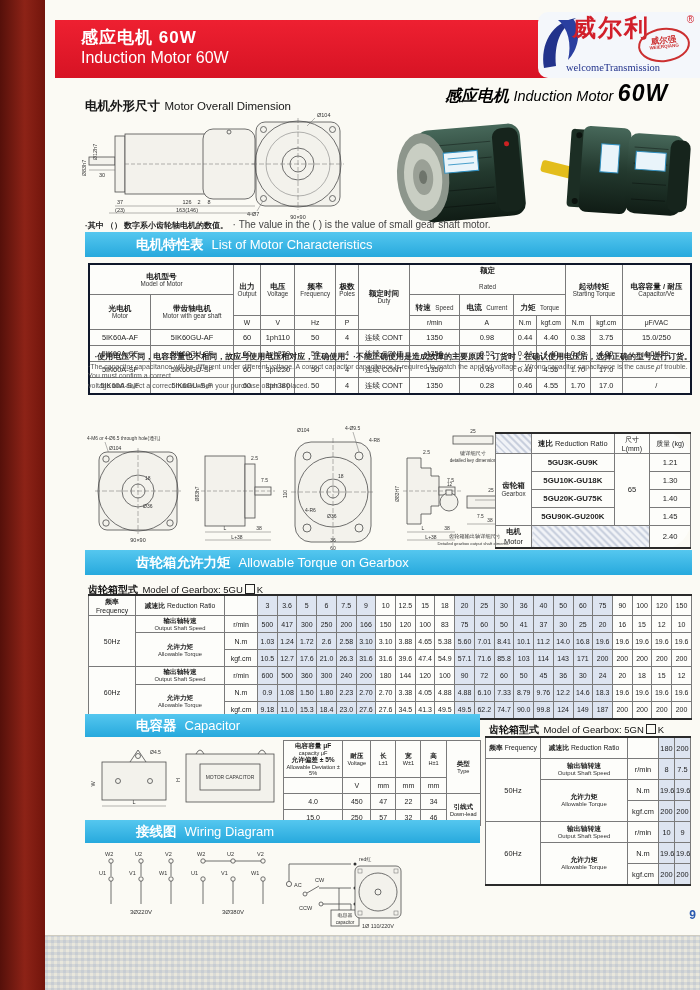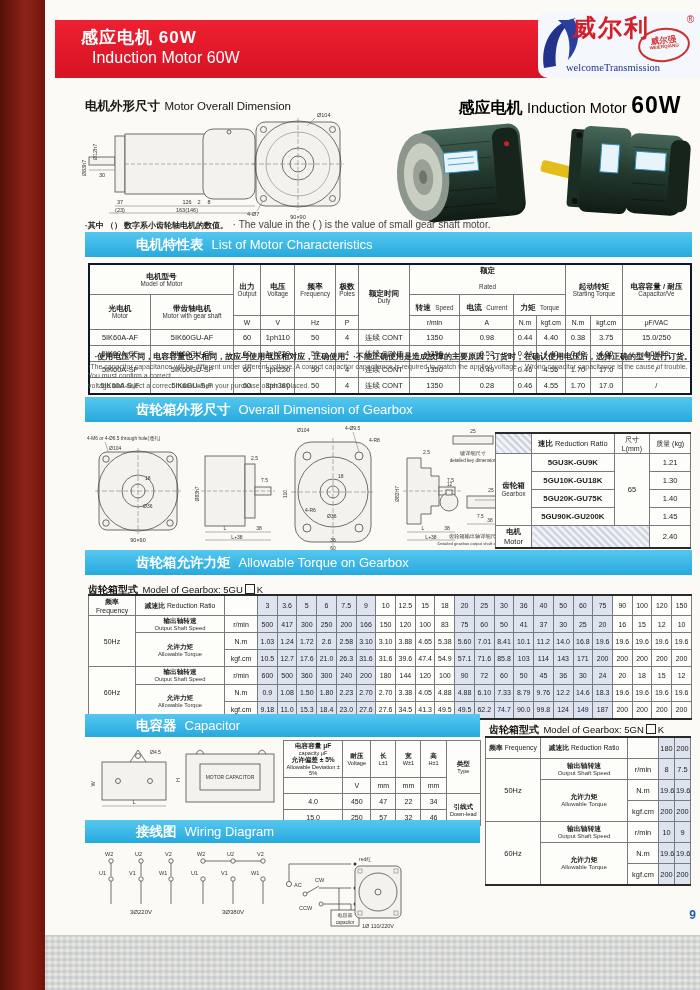--- a/index.html
+++ b/index.html
@@ -12,37 +12,37 @@
       repeating-linear-gradient(0deg, rgba(130,150,190,.20) 0 3px, transparent 3px 6px),
       repeating-linear-gradient(90deg, rgba(130,150,190,.16) 0 3px, transparent 3px 6px);
     border-top:1px solid #cfccc0;}
   .pageno{position:absolute;right:4px;top:908px;color:#2a59b0;font-size:12px;font-weight:bold;}
 
   
   .banner{position:absolute;left:10px;top:20px;width:645px;height:58px;
           background:linear-gradient(180deg,#ee2031,#d71324);}
   .banner .titles{position:absolute;left:26px;top:7px;color:#fff;line-height:1.25;}
   .banner .t-cn{font-size:17px;font-weight:bold;letter-spacing:1px;display:block;}
-  .banner .t-en{font-size:16px;display:block;margin-left:11px;}
+  .banner .t-en{font-size:16px;display:block;}
   .logo-panel{position:absolute;right:0;top:-8px;width:162px;height:66px;background:#f4f7fb;
               border-radius:10px 0 0 10px;overflow:hidden;}
   .logo-cn{position:absolute;left:34px;top:0px;font-size:24px;font-weight:bold;color:#d21f2a;letter-spacing:2px;}
   .logo-reg{position:absolute;right:6px;top:2px;font-size:10px;color:#d21f2a;}
   .logo-en{position:absolute;left:28px;bottom:5px;font-family:"Liberation Serif",serif;
            font-size:10.5px;color:#22338c;}
   .stamp{position:absolute;right:10px;top:16px;width:52px;height:34px;border:2px solid #cc3030;
          border-radius:50%;transform:rotate(-6deg);color:#cc3030;text-align:center;
          font-size:8.5px;font-weight:bold;line-height:1.1;padding-top:6px;box-sizing:border-box;}
   .stamp small{display:block;font-size:4.5px;letter-spacing:0;}
 
   
   .h-sec{position:absolute;color:#151515;white-space:nowrap;}
   .h-sec .cn{font-size:12.5px;font-weight:bold;}
   .h-sec .en{font-size:11.5px;}
-  .product-head{position:absolute;left:400px;top:92px;width:250px;text-align:center;white-space:nowrap;}
+  .product-head{position:absolute;left:400px;top:80px;width:250px;text-align:left;white-space:nowrap;font-style:italic;}
   .product-head .cn{font-size:16px;font-weight:bold;}
   .product-head .en{font-size:14.5px;}
   .product-head .pw{font-size:23px;font-weight:900;letter-spacing:1px;}
 
   .bar{position:absolute;height:25px;background:linear-gradient(180deg,#55c7ef,#27a9dd);
        color:#fff;display:flex;align-items:center;gap:8px;padding-left:10px;box-sizing:border-box;}
   .bar .cn{font-size:13.5px;font-weight:bold;padding-left:41px;}
   .bar .en{font-size:13px;}
 
   .note{position:absolute;color:#222;}
@@ -55,21 +55,21 @@
         color:#1c1c1c;font-weight:normal;}
   .cc{display:block;font-size:7.6px;font-weight:bold;line-height:1.2;}
   .ce{display:block;font-size:6.3px;color:#333;line-height:1.1;}
   .shade{background:#dde4f0;}
   .hatch{background:repeating-linear-gradient(45deg,#c8cfdd 0 2px,#f1f3f7 2px 5px);}
 
   .char-table{position:absolute;left:43px;top:263px;width:604px;border:2px solid #0f172a;}
   .char-table td{font-size:7.4px;height:13px;}
   .char-table .unit td{font-size:6.8px;height:11px;}
 
-  .gear-table{position:absolute;left:450px;top:432px;width:196px;border-top:2px solid #2a2a2a;border-bottom:2px solid #2a2a2a;}
+  .gear-table{position:absolute;left:450px;top:432px;width:196px;border-top:2px solid #2a2a2a;border-bottom:2px solid #2a2a2a;border-radius:29px;}
   .gear-table td,.gear-table th{font-size:7.6px;height:15px;}
   .gear-table .model{font-weight:bold;font-size:7.8px;}
 
   .torque{border-top:2px solid #2a2a2a;border-bottom:2px solid #2a2a2a;table-layout:fixed;}
   .torque td,.torque th{font-size:7px;height:14px;}
   .tq-gu{position:absolute;left:43px;top:594px;width:604px;}
   .tq-gu .c-freq{width:44px;}.tq-gu .c-lbl{width:86px;}.tq-gu .c-unit{width:30px;}
   .tq-gn{position:absolute;left:440px;top:736px;width:206px;}
   .tq-gn td,.tq-gn th{height:18px;font-size:7.4px;}
   .tq-gn .c-freq{width:52px;}.tq-gn .c-lbl{width:84px;}.tq-gn .c-unit{width:28px;}
@@ -354,24 +354,20 @@
           </tr>
         </tbody>
     </table>
 
     <div class="note" style="left:43px;top:351px;width:604px;">
       <span class="cn">·使用电压不同，电容容量也不相同，故应与使用电压相对应，正确使用。·不能正确使用是造成故障的主要原因，订货时，在确认使用电压后，选择正确的型号进行订货。</span>
       <span class="en">·The capacitor capacitance will be different under different voltage. A correct capacitor capacitance is required to match the applied voltage. · Wrong capacitor capacitance is the cause of trouble. You must confirm a correct</span>
       <span class="en">voltage and select a correct model when your purchase order is placed.</span>
     </div>
 
-    <div class="bar" style="left:40px;top:397px;width:607px;">
-      <span class="cn">齿轮箱外形尺寸</span>
-      <span class="en">Overall Dimension of Gearbox</span>
-    </div>
 
     <svg style="left:40px;top:428px;" width="104" height="120" viewBox="0 0 104 120">
       <text x="2" y="12" font-size="4.8">4-M6 or 4-Ø6.5 through hole(通孔)</text>
       <line x1="20" y1="14" x2="24" y2="26" class="lt"></line>
       <rect x="14" y="24" width="78" height="78" rx="8" class="fg"></rect>
       <circle cx="21" cy="31" r="3.2" class="ln"></circle>
         <circle cx="85" cy="31" r="3.2" class="ln"></circle>
       <circle cx="21" cy="95" r="3.2" class="ln"></circle>
         <circle cx="85" cy="95" r="3.2" class="ln"></circle>
       <circle cx="53" cy="63" r="40" class="ln"></circle>

